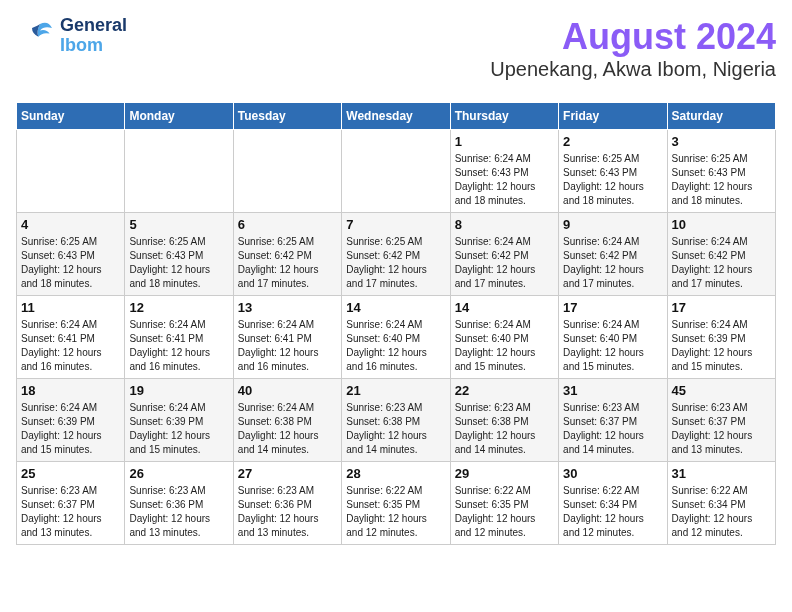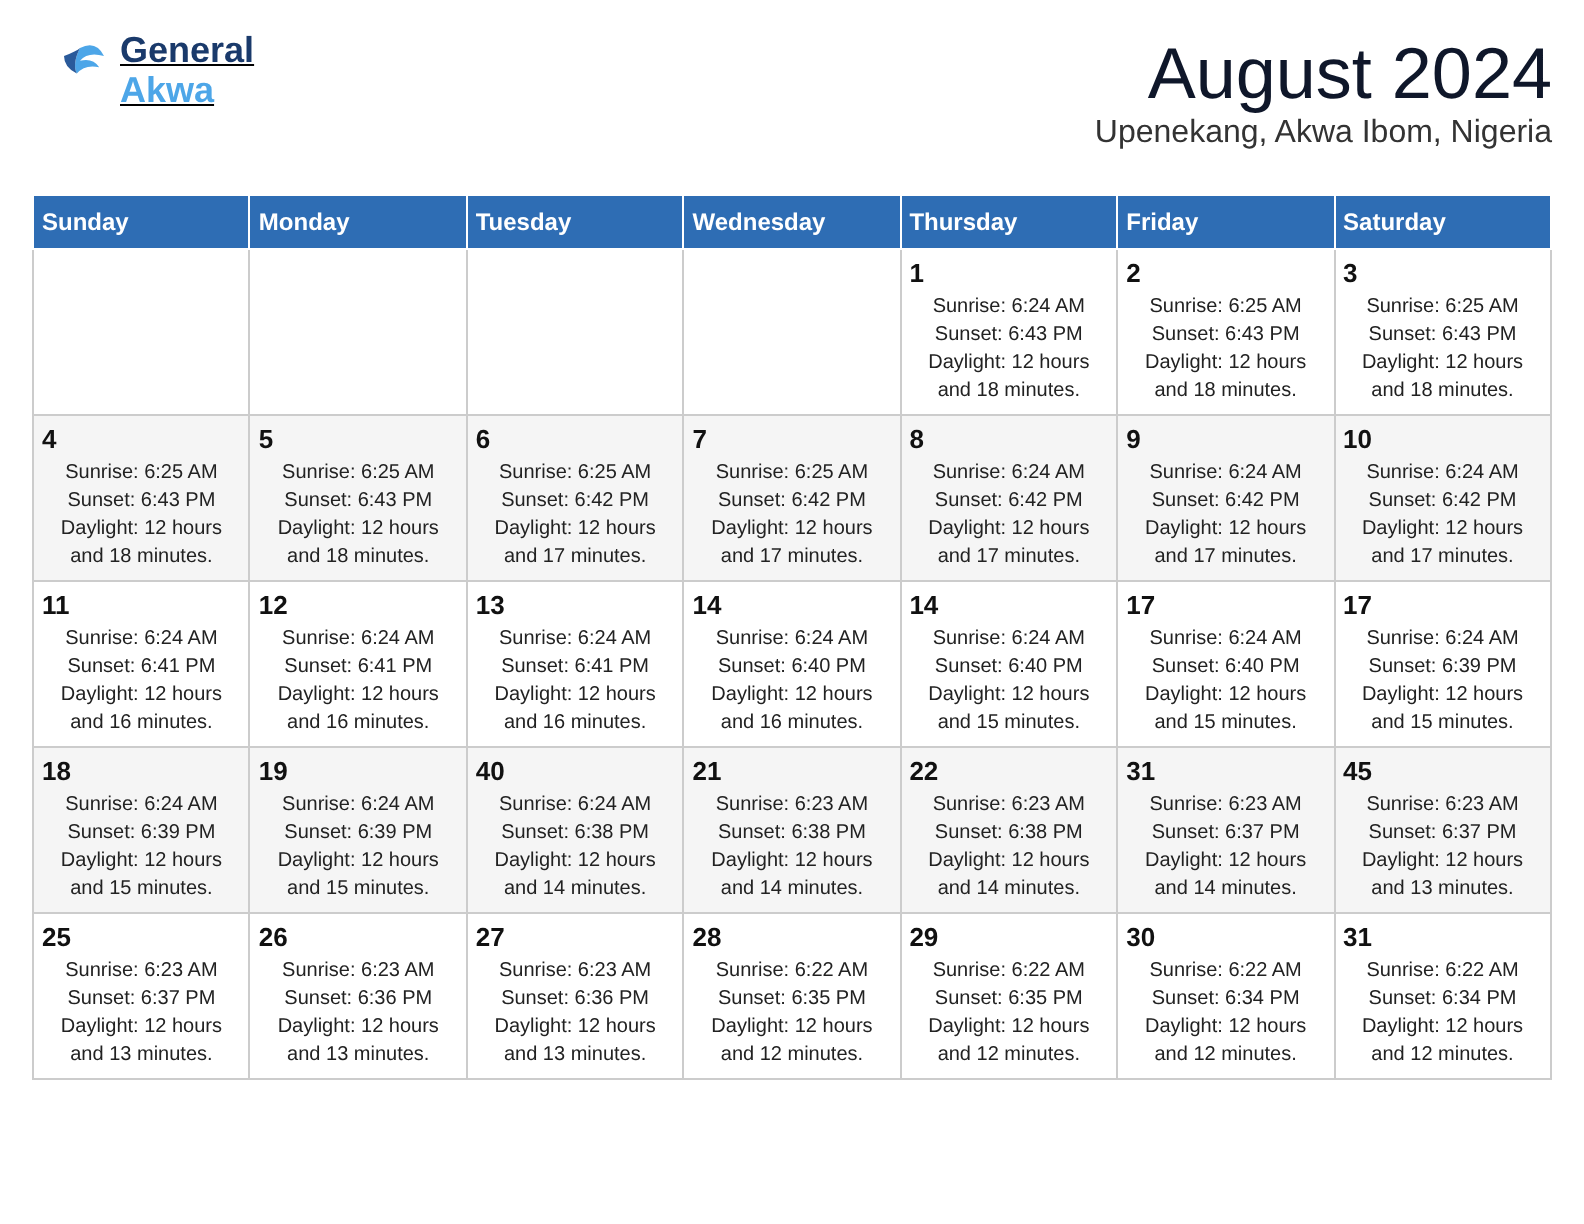--- a/index.html
+++ b/index.html
@@ -14,25 +14,25 @@
       display: flex;
       justify-content: space-between;
       align-items: flex-start;
       margin-bottom: 8px;
     }
     .title-area {
       text-align: right;
     }
     .month-title {
       font-size: 36px;
-      font-weight: normal;
-      color: #0f172a;
+      font-weight: bold;
+      color: #8b5cf6;
     }
     .location-title {
-      font-size: 16px;
+      font-size: 20px;
       color: #333;
     }
     .calendar {
       width: 100%;
       border-collapse: collapse;
       font-size: 11px;
       margin-top: 21px;
     }
     .calendar th {
       background: #2e6db4;
@@ -57,40 +57,38 @@
     .day-number {
       font-weight: bold;
       font-size: 13px;
       margin-bottom: 3px;
       color: #111;
     }
     .day-info {
       font-size: 10px;
       color: #222;
       line-height: 1.4;
-      text-align: center;
     }
     .empty-cell {
       background: #fff !important;
     }
     
     .logo-container {
       display: flex;
       align-items: center;
       gap: 4px;
     }
     .logo-icon {
       width: 40px;
       height: 40px;
     }
     .logo-words {
       display: flex;
       flex-direction: column;
       line-height: 1.1;
-      text-decoration: underline;
     }
     .logo-general {
       font-size: 18px;
       font-weight: bold;
       color: #1a3a6b;
     }
     .logo-blue {
       font-size: 18px;
       font-weight: bold;
       color: #4da6e8;
@@ -100,21 +98,21 @@
 <body>
 
 <div class="header-area">
   <div class="logo-container">
     <svg class="logo-icon" viewBox="0 0 50 50">
       <path d="M30 10 Q40 5 45 15 Q35 12 30 18 Q38 16 42 22 Q33 20 28 26 Q25 20 30 10Z" fill="#4da6e8"></path>
       <path d="M20 15 Q28 12 30 10 Q25 20 28 26 Q20 22 20 15Z" fill="#2a5a9a"></path>
     </svg>
     <div class="logo-words">
       <span class="logo-general">General</span>
-      <span class="logo-blue">Akwa</span>
+      <span class="logo-blue">Ibom</span>
     </div>
   </div>
   <div class="title-area">
     <div class="month-title">August 2024</div>
     <div class="location-title">Upenekang, Akwa Ibom, Nigeria</div>
   </div>
 </div>
 
 <table class="calendar">
   <thead>

